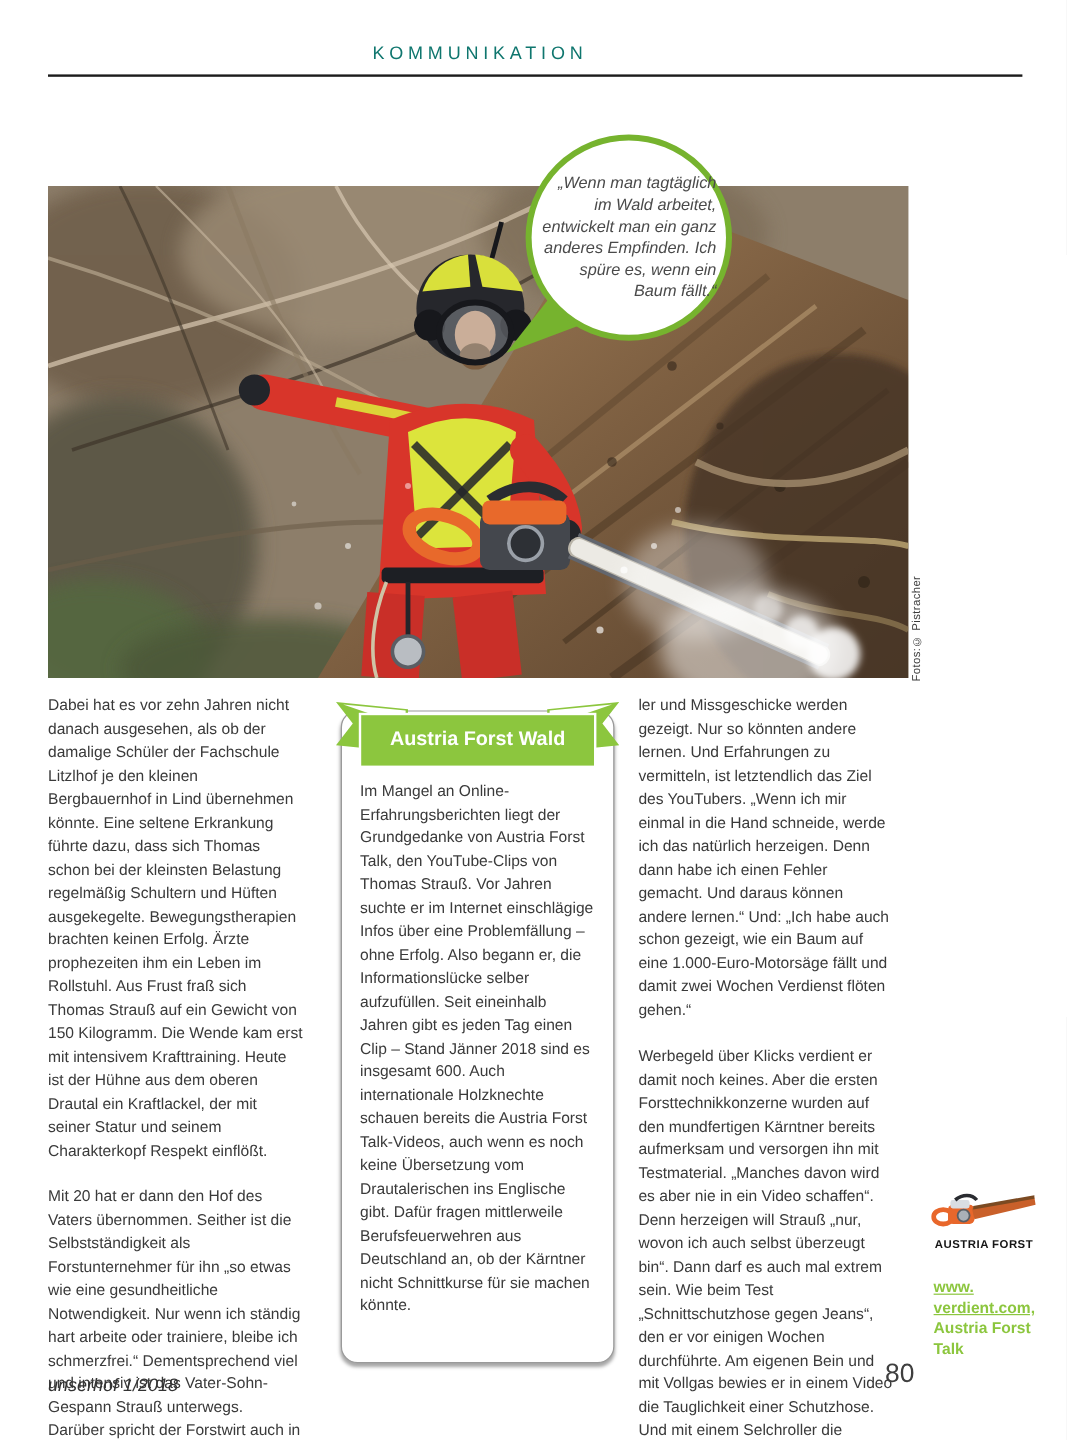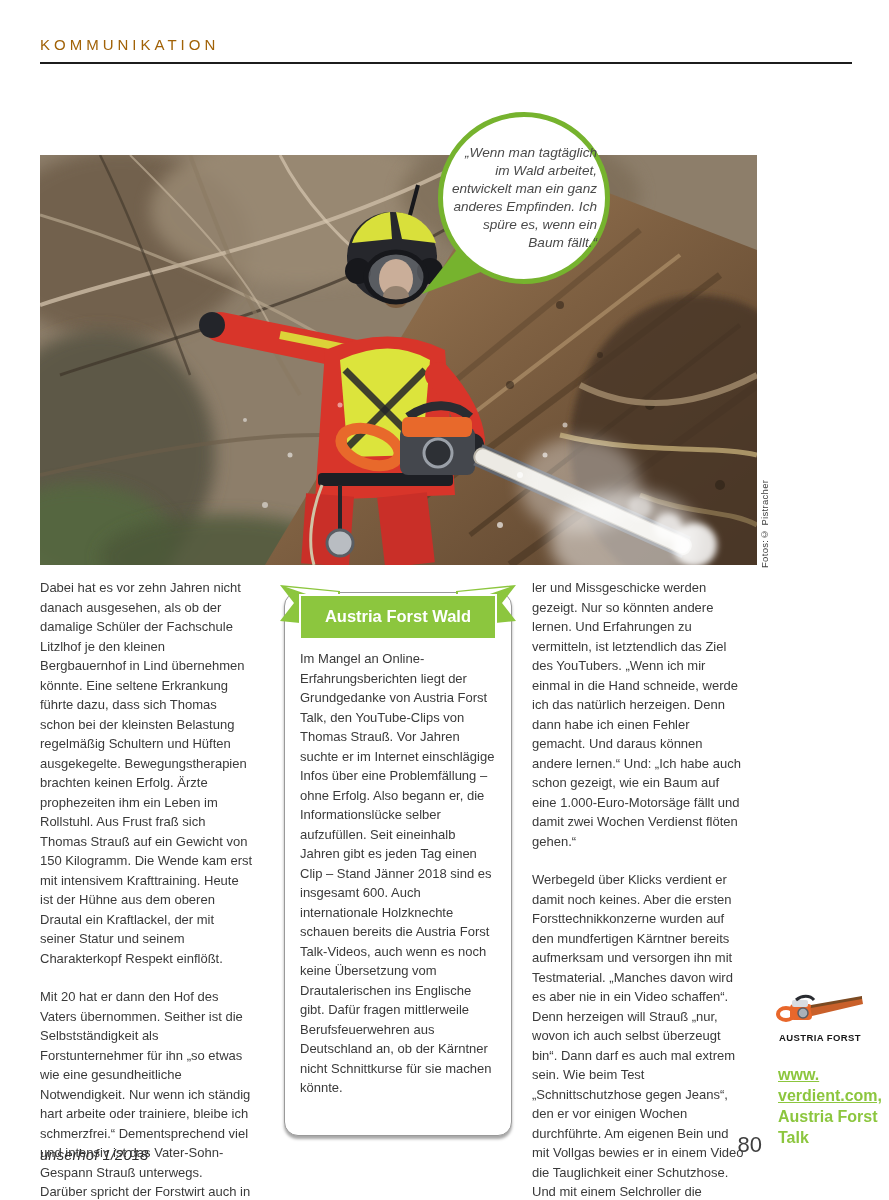--- a/index.html
+++ b/index.html
@@ -1,22 +1,22 @@
 <!DOCTYPE html>
 <html lang="de"><head>
 <meta charset="utf-8">
 <style>
   html,body{margin:0;padding:0;background:#e9e9e9;}
   .page{position:relative;width:889px;height:1200px;background:#ffffff;margin:0 auto;
         font-family:"Liberation Sans",sans-serif;color:#3a3a3a;overflow:hidden;}
 
   
   .section-header{position:absolute;left:40px;top:36px;width:812px;}
-  .section-title{display:block;text-align:left;padding-right:92px;font-size:15px;
-                 letter-spacing:4px;color:#a16207;font-weight:500;}
+  .section-title{display:block;text-align:center;padding-right:92px;font-size:15px;
+                 letter-spacing:4px;color:#0f766e;font-weight:500;}
   .header-rule{position:absolute;left:0;top:26px;width:812px;height:2px;background:#1c1c1c;}
 
   
   .photo{position:absolute;left:40px;top:155px;width:717px;height:410px;overflow:hidden;background:#8d7e6a;}
   .photo svg{display:block;width:100%;height:100%;}
 
   
   .photo-credit{position:absolute;left:759px;top:438px;height:130px;writing-mode:vertical-rl;
                 transform:rotate(180deg);font-size:9.5px;color:#3c3c3c;letter-spacing:.3px;white-space:nowrap;}
 
@@ -40,21 +40,21 @@
   .infobox-ribbon{position:absolute;top:-12px;left:50%;transform:translateX(-50%);width:240px;height:60px;}
   .infobox-ribbon svg{position:absolute;left:0;top:0;}
   .infobox-title{position:absolute;left:23px;top:16px;width:194px;height:40px;display:flex;
                  align-items:center;justify-content:center;color:#fff;font-weight:bold;font-size:16.5px;}
   .infobox-body{margin:0;font-size:13px;line-height:19.5px;hyphens:auto;}
 
   
   .sidebar-logo{position:absolute;left:776px;top:992px;width:88px;height:40px;}
   .logo-caption{position:absolute;left:772px;top:1032px;width:96px;text-align:center;font-size:9.5px;
                 font-weight:bold;letter-spacing:.4px;color:#161616;}
-  .youtube-link{position:absolute;left:778px;top:1064px;width:100px;font-size:16px;font-weight:bold;
+  .youtube-link{position:absolute;left:778px;top:1064px;width:100px;font-size:13px;font-weight:bold;
                 line-height:1.32;color:#8cc63e;cursor:pointer;}
   .youtube-link .u{text-decoration:underline;}
 
   
   .footer-magazine{position:absolute;left:40px;top:1146px;font-style:italic;font-size:15px;color:#333;}
   .page-number{position:absolute;left:710px;top:1132px;width:52px;text-align:right;font-size:22px;color:#3f3f3f;}
 </style>
 </head>
 <body>
 

